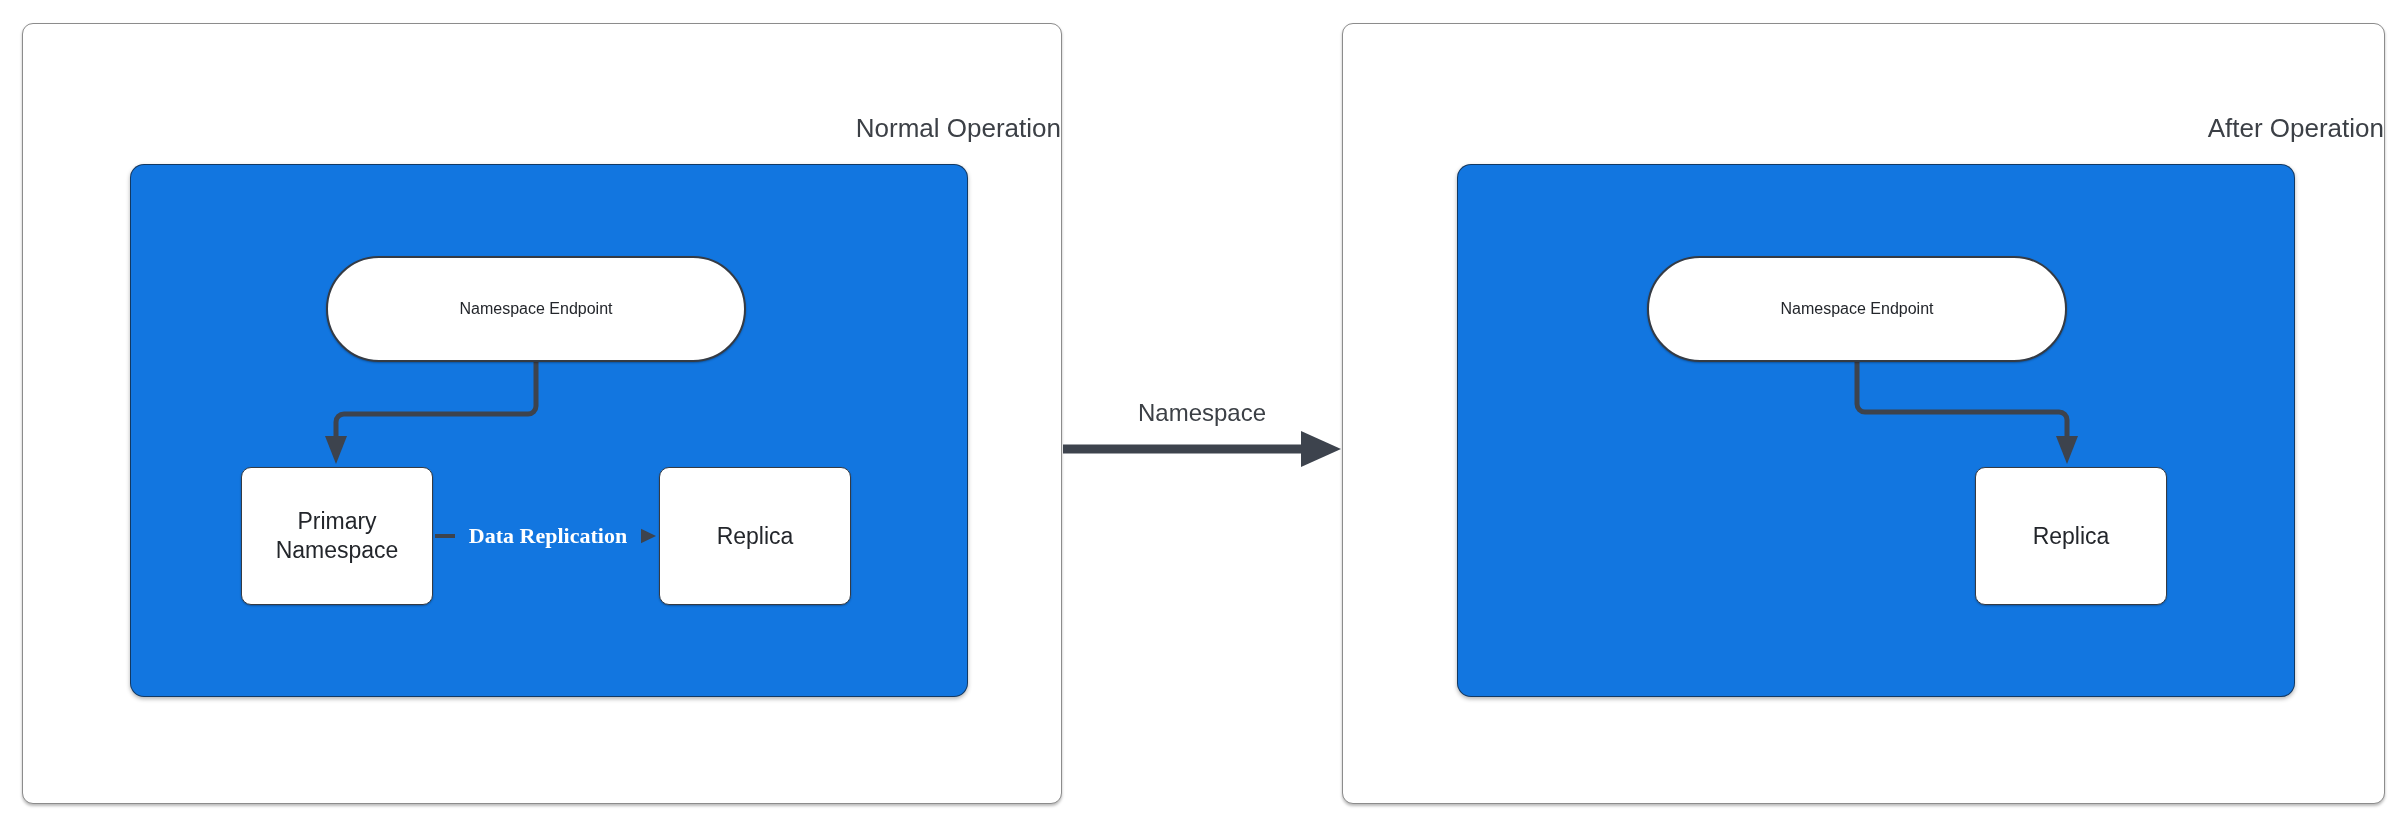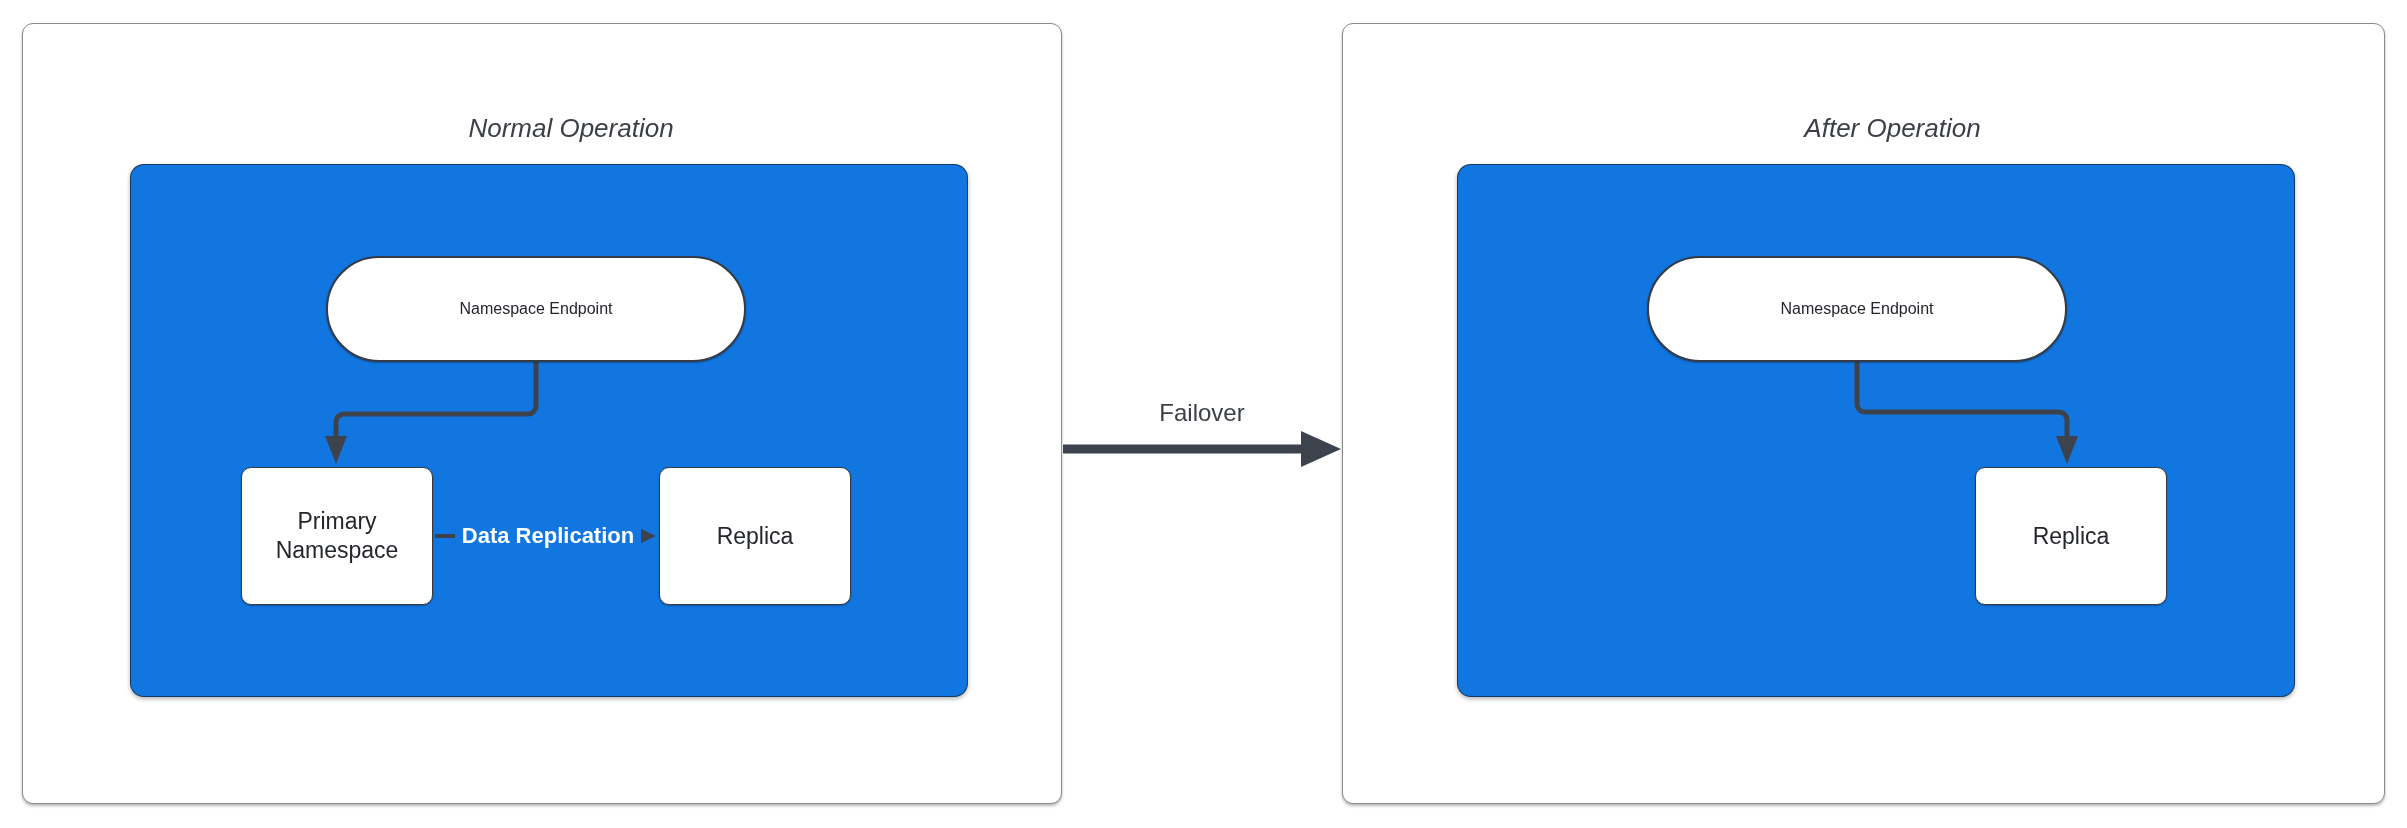--- a/index.html
+++ b/index.html
@@ -23,27 +23,25 @@
     border: 1px solid var(--panel-border, #8c8c8c);
     border-radius: 11px;
     box-shadow: 0 2px 3px rgba(0,0,0,0.28);
     box-sizing: border-box;
   }
   .panel-title {
     position: absolute;
     top: 88px;
     left: 0;
     width: 100%;
-    text-align: center;
+    text-align: right;
     font-size: 26px;
-    font-style: italic;
     font-weight: 500;
     color: var(--title-color, #3c4046);
     line-height: 32px;
-    padding-left: 29px;
   }
   .bluebox {
     position: absolute;
     top: 164px;
     width: 838px;
     height: 533px;
     background: var(--blue, #1276e0);
     border: 1px solid rgba(18,24,32,0.65);
     border-radius: 14px;
     box-shadow: 0 2px 4px rgba(0,0,0,0.3);
@@ -120,20 +118,21 @@
     left: 455px;
     top: 519px;
     width: 186px;
     height: 34px;
     line-height: 34px;
     text-align: center;
     background: var(--blue, #1276e0);
     color: #ffffff;
     font-weight: bold;
     font-size: 22px;
+    font-family: Liberation Serif, serif;
   }
   .edge-label-failover {
     position: absolute;
     left: 1102px;
     top: 398px;
     width: 200px;
     text-align: center;
     font-size: 24px;
     color: var(--title-color, #3c4046);
     line-height: 30px;
@@ -174,21 +173,21 @@
     <span>Namespace Endpoint</span>
   </div>
   <div class="node" style="left:241px;">
     <span>Primary Namespace</span>
   </div>
   <div class="node" style="left:659px;">
     <span>Replica</span>
   </div>
   <div class="edge-label-replication">Data Replication</div>
 
-  <div class="edge-label-failover">Failover</div>
+  <div class="edge-label-failover">Namespace</div>
 
   <div class="pill" style="left:1647px;">
     <span>Namespace Endpoint</span>
   </div>
   <div class="node" style="left:1975px;">
     <span>Replica</span>
   </div>
 
 </div>
 

